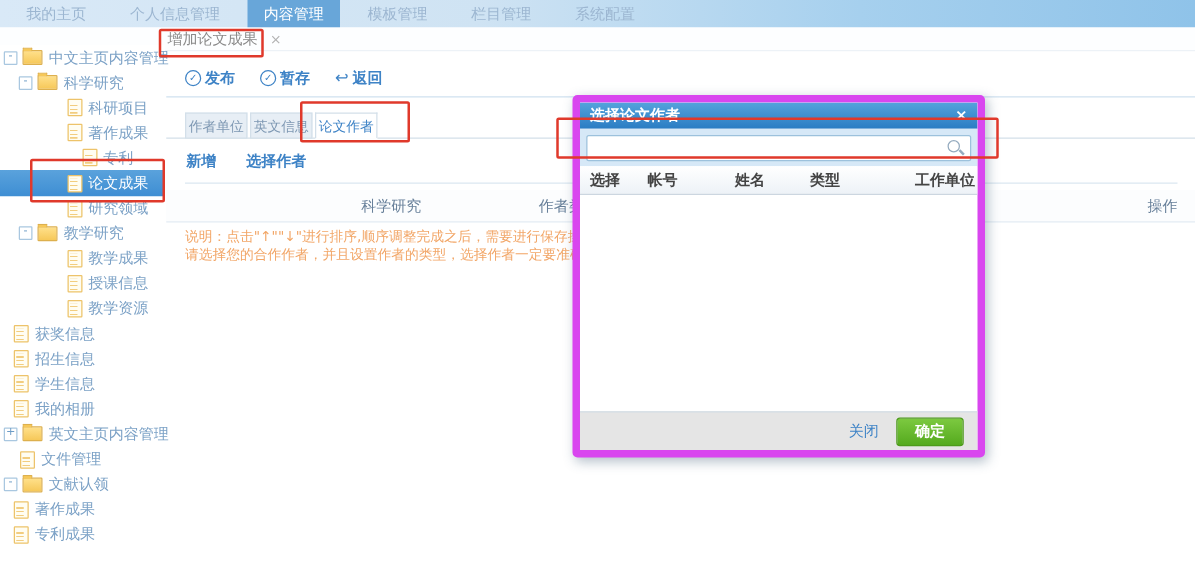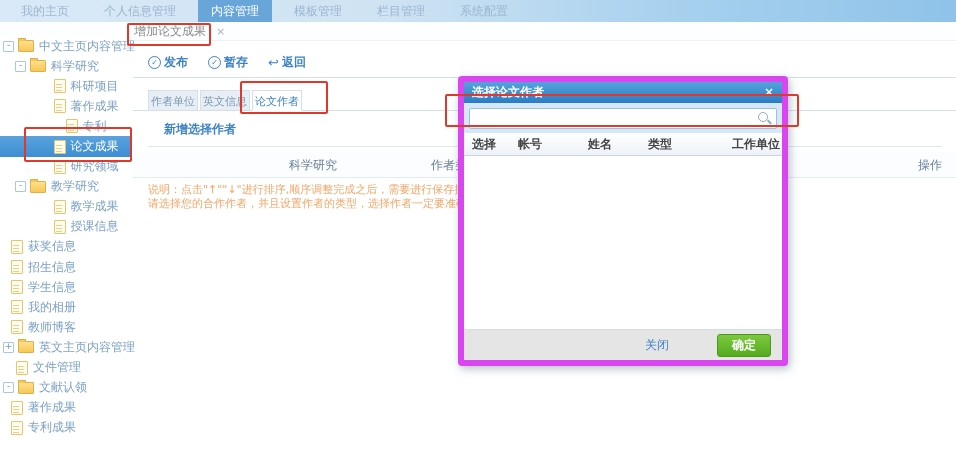--- a/index.html
+++ b/index.html
@@ -40,21 +40,21 @@
   .tbtn{display:flex;align-items:center;cursor:pointer;}
   .cc{display:inline-block;width:11px;height:11px;border-radius:50%;border:1px solid #3e83c6;font-size:8px;line-height:11px;
       text-align:center;margin-right:3px;font-weight:normal;}
   .backarrow{font-size:13px;margin-right:3px;font-weight:normal;}
   .rule1{position:absolute;left:133px;right:0;top:77px;border-top:1px solid #cfe1f0;}
   .tabs{position:absolute;left:148px;top:90px;display:flex;z-index:2;}
   .tab{width:50px;height:21px;line-height:21px;text-align:center;font-size:11px;margin-right:2px;background:#e7eef5;
        border:1px solid #d3dfe9;color:#7e98b3;box-sizing:border-box;cursor:pointer;}
   .tab.active{background:#fff;border-bottom-color:#fff;color:#3e83c6;}
   .tabrule{position:absolute;left:133px;right:0;top:110px;border-top:1px solid #d3dfe9;z-index:1;}
-  .linkrow{position:absolute;left:164px;top:121px;display:flex;font-size:12px;font-weight:bold;color:#3e83c6;}
+  .linkrow{position:absolute;left:149px;top:121px;display:flex;gap:24px;font-size:12px;font-weight:bold;color:#3e83c6;}
   .rule2{position:absolute;left:148px;right:14px;top:146px;border-top:1px solid #dce7f1;}
   .thead{position:absolute;left:133px;right:0;top:152px;height:25px;background:#fcfdfe;border-bottom:1px solid #e4ecf3;
          font-size:12px;color:#68809a;}
   .thead .h{position:absolute;top:5px;}
   .h-name{left:156px;} .h-type{left:298px;} .h-unit{left:440px;} .h-op{right:14px;}
   .notes{position:absolute;left:148px;top:183px;width:560px;font-size:11px;line-height:13.5px;color:#f2a667;}
   .notes div{white-space:nowrap;overflow:hidden;}
 
   
   .modal{position:absolute;left:458px;top:76px;width:330px;height:290px;background:#fff;border:6px solid #d946ef;
@@ -71,21 +71,21 @@
   .mthead{height:22px;border-bottom:1px solid #ccd6e0;background:linear-gradient(#ffffff,#edf2f7);position:relative;
           font-size:12px;font-weight:bold;color:#444;}
   .mthead .h{position:absolute;top:3px;}
   .mh0{left:8px;} .mh1{left:54px;} .mh2{left:124px;} .mh3{left:184px;} .mh4{left:268px;}
   .mnote{position:absolute;left:8px;top:307px;width:318px;font-size:10px;line-height:12.5px;color:#ec9a55;}
   .mnote div{white-space:nowrap;overflow:hidden;}
   .mfooter{position:absolute;left:0;right:0;bottom:0;height:31px;border-top:1px solid #d4dee6;background:#e5e5e5;
           display:flex;align-items:center;justify-content:flex-end;padding:0 11px;gap:14px;box-sizing:border-box;}
   .closelink{color:#3e83c6;font-size:12px;cursor:pointer;}
   .okbtn{background:linear-gradient(#7cc940,#55aa1e);border:1px solid #4d9a1b;border-radius:3px;color:#fff;
-          font-size:12px;font-weight:bold;padding:2px 14px;cursor:pointer;font-family:inherit;margin-left:34px;}
+          font-size:12px;font-weight:bold;padding:2px 14px;cursor:pointer;font-family:inherit;}
 
   
   .anno{position:absolute;border:2px solid #e0392b;border-radius:2px;z-index:60;pointer-events:none;}
   .anno-a{left:127px;top:23px;width:80px;height:19px;}
   .anno-b{left:24px;top:127px;width:104px;height:31px;}
   .anno-c{left:240px;top:81px;width:84px;height:29px;}
   .anno-d{left:445px;top:94px;width:350px;height:29px;}
 </style>
 </head>
 <body>
@@ -144,39 +144,39 @@
         <span>教学研究</span>
       </div>
     <div class="trow lv2">
         <span class="idoc"></span>
         <span>教学成果</span>
       </div>
     <div class="trow lv2">
         <span class="idoc"></span>
         <span>授课信息</span>
       </div>
+    <div class="trow lv2">
+        <span class="idoc"></span>
+        <span>教学资源</span>
+      </div>
     <div class="trow lv1leaf">
         <span class="idoc"></span>
         <span>获奖信息</span>
       </div>
     <div class="trow lv1leaf">
         <span class="idoc"></span>
         <span>招生信息</span>
       </div>
     <div class="trow lv1leaf">
         <span class="idoc"></span>
         <span>学生信息</span>
       </div>
     <div class="trow lv1leaf">
         <span class="idoc"></span>
         <span>我的相册</span>
-      </div>
-    <div class="trow lv1leaf">
-        <span class="idoc"></span>
-        <span>教师博客</span>
       </div>
     <div class="trow lv0">
         <span class="exp">+</span>
         <span class="ifolder"></span>
         <span>英文主页内容管理</span>
       </div>
     <div class="trow lv0leaf">
         <span class="idoc"></span>
         <span>文件管理</span>
       </div>

